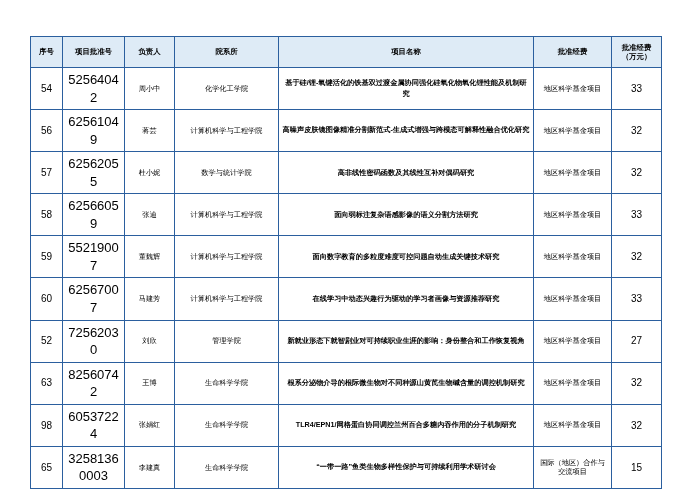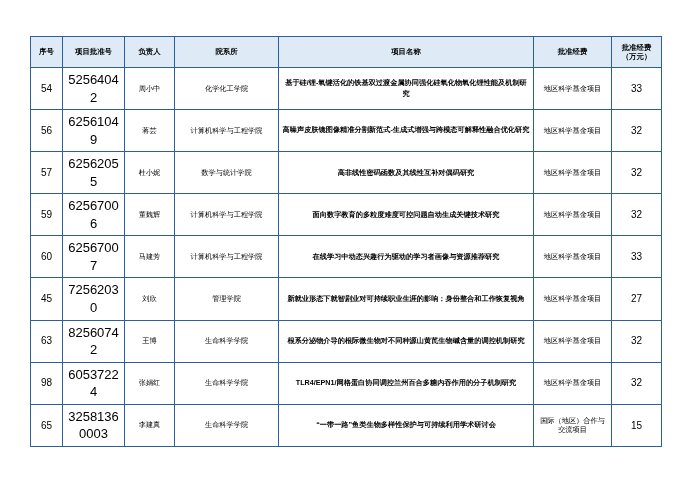--- a/index.html
+++ b/index.html
@@ -125,39 +125,48 @@
         <tr>
           <td class="seq-cell">57</td>
           <td class="code-cell">62562055</td>
           <td>杜小妮</td>
           <td>数学与统计学院</td>
           <td class="title-cell">高非线性密码函数及其线性互补对偶码研究</td>
           <td>地区科学基金项目</td>
           <td class="budget-cell">32</td>
         </tr>
         <tr>
+          <td class="seq-cell">58</td>
+          <td class="code-cell">62566059</td>
+          <td>张迪</td>
+          <td>计算机科学与工程学院</td>
+          <td class="title-cell">面向弱标注复杂语感影像的语义分割方法研究</td>
+          <td>地区科学基金项目</td>
+          <td class="budget-cell">33</td>
+        </tr>
+        <tr>
           <td class="seq-cell">59</td>
-          <td class="code-cell">62567006</td>
+          <td class="code-cell">55219007</td>
           <td>董魏辉</td>
           <td>计算机科学与工程学院</td>
           <td class="title-cell">面向数字教育的多粒度难度可控问题自动生成关键技术研究</td>
           <td>地区科学基金项目</td>
           <td class="budget-cell">32</td>
         </tr>
         <tr>
           <td class="seq-cell">60</td>
           <td class="code-cell">62567007</td>
           <td>马建芳</td>
           <td>计算机科学与工程学院</td>
           <td class="title-cell">在线学习中动态兴趣行为驱动的学习者画像与资源推荐研究</td>
           <td>地区科学基金项目</td>
           <td class="budget-cell">33</td>
         </tr>
         <tr>
-          <td class="seq-cell">45</td>
+          <td class="seq-cell">52</td>
           <td class="code-cell">72562030</td>
           <td>刘欣</td>
           <td>管理学院</td>
           <td class="title-cell">新就业形态下就智剧业对可持续职业生涯的影响：身份整合和工作恢复视角</td>
           <td>地区科学基金项目</td>
           <td class="budget-cell">27</td>
         </tr>
         <tr>
           <td class="seq-cell">63</td>
           <td class="code-cell">82560742</td>

